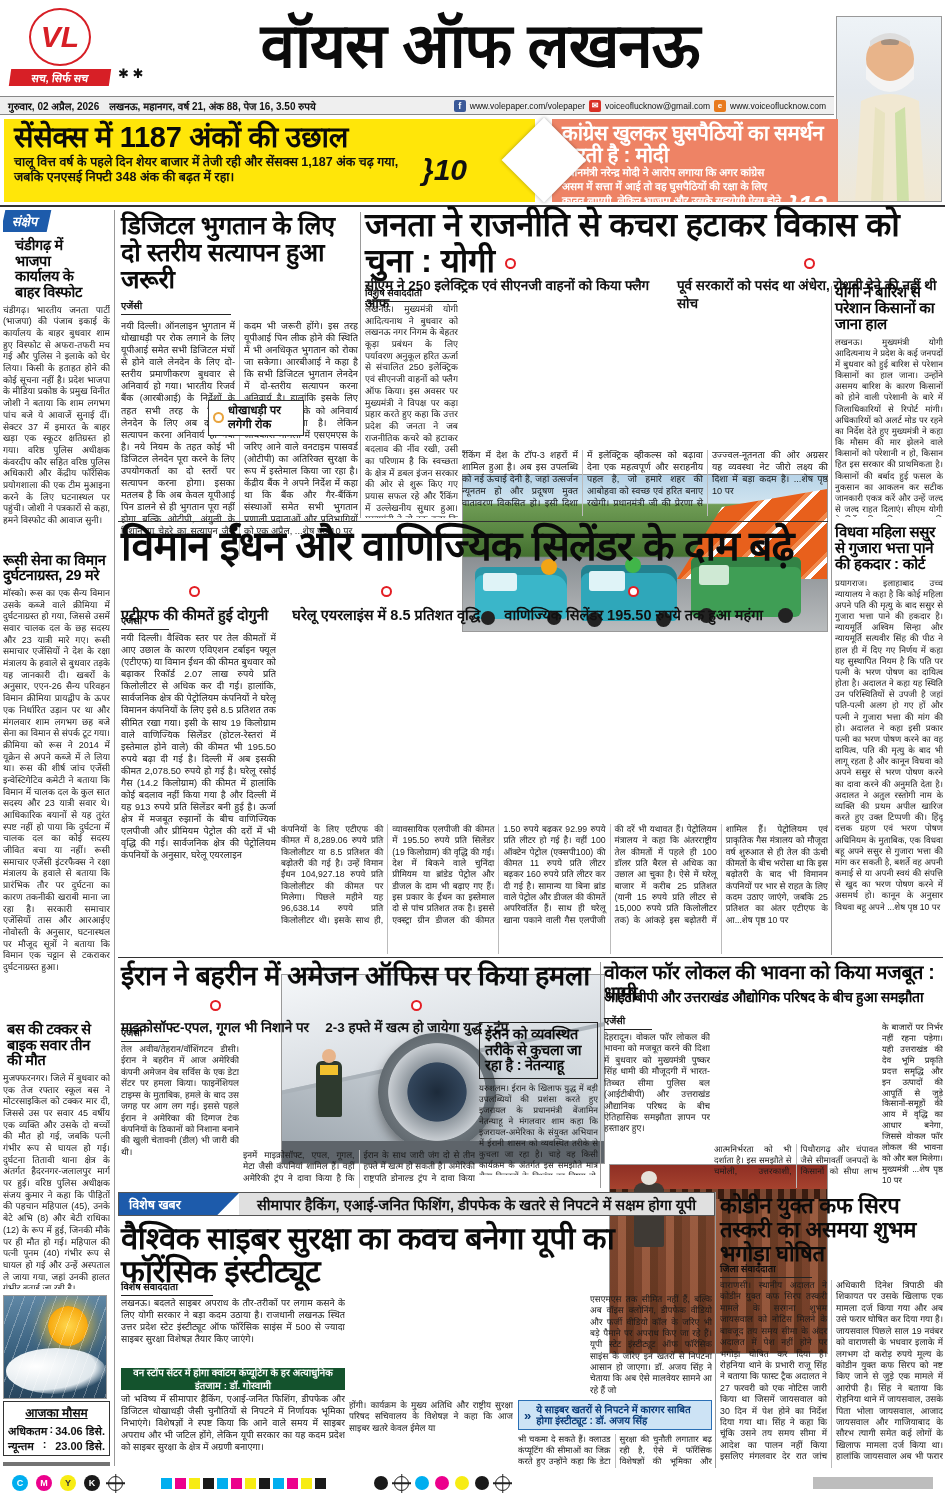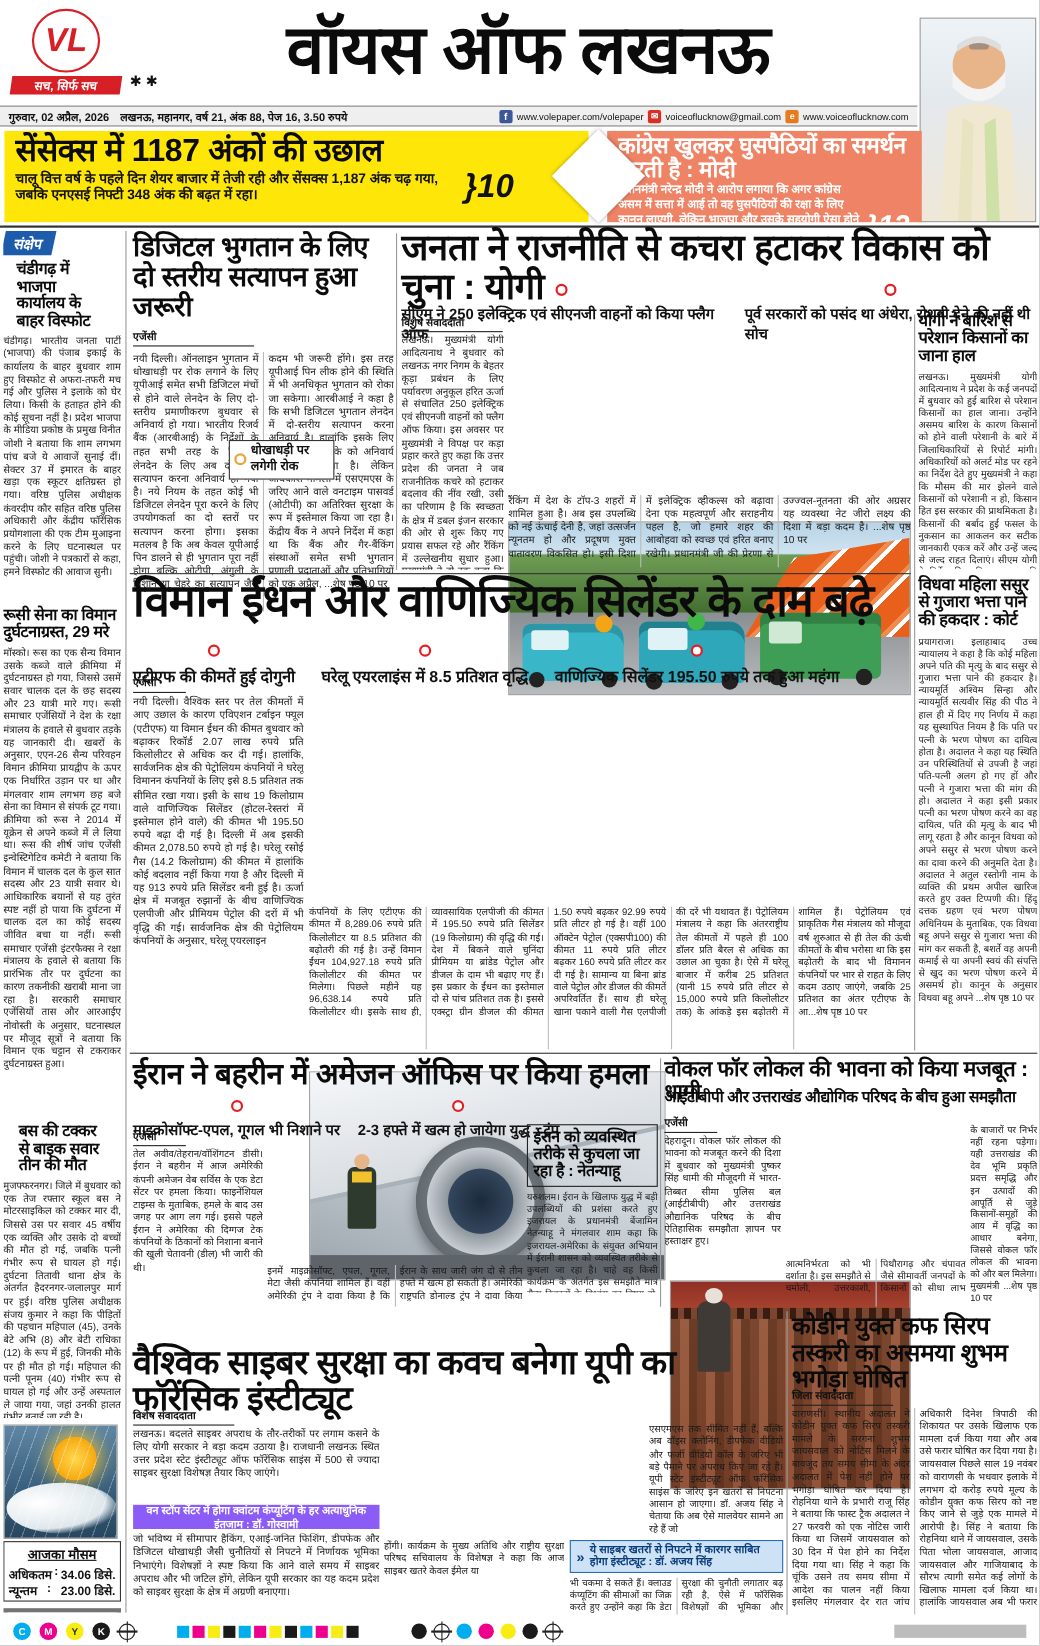--- a/index.html
+++ b/index.html
@@ -84,21 +84,21 @@
 
   <div class="abs" style="left:3px; top:210px; width:112px; height:1256px; overflow:hidden; border-right:1px solid #999; padding-right:4px;">
     <div style="background:#1d5bab;color:#fff;font-weight:bold;font-size:13px;padding:2px 10px;display:inline-block;transform:skewX(-12deg);margin-bottom:4px;">संक्षेप</div>
 
     <div class="hl" style="font-size:14.5px;margin:2px 12px 4px;">चंडीगढ़ में भाजपा कार्यालय के बाहर विस्फोट</div>
     <div class="jbody" style="height:242px;">चंडीगढ़। भारतीय जनता पार्टी (भाजपा) की पंजाब इकाई के कार्यालय के बाहर बुधवार शाम हुए विस्फोट से अफरा-तफरी मच गई और पुलिस ने इलाके को घेर लिया। किसी के हताहत होने की कोई सूचना नहीं है। प्रदेश भाजपा के मीडिया प्रकोष्ठ के प्रमुख विनीत जोशी ने बताया कि शाम लगभग पांच बजे ये आवाजें सुनाई दीं। सेक्टर 37 में इमारत के बाहर खड़ा एक स्कूटर क्षतिग्रस्त हो गया। वरिष्ठ पुलिस अधीक्षक कंवरदीप कौर सहित वरिष्ठ पुलिस अधिकारी और केंद्रीय फॉरेंसिक प्रयोगशाला की एक टीम मुआइना करने के लिए घटनास्थल पर पहुंची। जोशी ने पत्रकारों से कहा, हमने विस्फोट की आवाज सुनी।</div>
 
     <div class="hl" style="font-size:14.5px;margin:6px 0 4px;">रूसी सेना का विमान दुर्घटनाग्रस्त, 29 मरे</div>
     <div class="jbody" style="height:428px;">मॉस्को। रूस का एक सैन्य विमान उसके कब्जे वाले क्रीमिया में दुर्घटनाग्रस्त हो गया, जिससे उसमें सवार चालक दल के छह सदस्य और 23 यात्री मारे गए। रूसी समाचार एजेंसियों ने देश के रक्षा मंत्रालय के हवाले से बुधवार तड़के यह जानकारी दी। खबरों के अनुसार, एएन-26 सैन्य परिवहन विमान क्रीमिया प्रायद्वीप के ऊपर एक निर्धारित उड़ान पर था और मंगलवार शाम लगभग छह बजे सेना का विमान से संपर्क टूट गया। क्रीमिया को रूस ने 2014 में यूक्रेन से अपने कब्जे में ले लिया था। रूस की शीर्ष जांच एजेंसी इन्वेस्टिगेटिव कमेटी ने बताया कि विमान में चालक दल के कुल सात सदस्य और 23 यात्री सवार थे। आधिकारिक बयानों से यह तुरंत स्पष्ट नहीं हो पाया कि दुर्घटना में चालक दल का कोई सदस्य जीवित बचा या नहीं। रूसी समाचार एजेंसी इंटरफैक्स ने रक्षा मंत्रालय के हवाले से बताया कि प्रारंभिक तौर पर दुर्घटना का कारण तकनीकी खराबी माना जा रहा है। सरकारी समाचार एजेंसियों तास और आरआईए नोवोस्ती के अनुसार, घटनास्थल पर मौजूद सूत्रों ने बताया कि विमान एक चट्टान से टकराकर दुर्घटनाग्रस्त हुआ।</div>
 
-    <div class="hl" style="font-size:14.5px;margin:6px 14px 4px;">बस की टक्कर से बाइक सवार तीन की मौत</div>
+    <div class="hl" style="font-size:14.5px;margin:6px 4px 4px;">बस की टक्कर से बाइक सवार तीन की मौत</div>
     <div class="jbody" style="height:216px;">मुजफ्फरनगर। जिले में बुधवार को एक तेज रफ्तार स्कूल बस ने मोटरसाइकिल को टक्कर मार दी, जिससे उस पर सवार 45 वर्षीय एक व्यक्ति और उसके दो बच्चों की मौत हो गई, जबकि पत्नी गंभीर रूप से घायल हो गई। दुर्घटना तितावी थाना क्षेत्र के अंतर्गत हैदरनगर-जलालपुर मार्ग पर हुई। वरिष्ठ पुलिस अधीक्षक संजय कुमार ने कहा कि पीड़ितों की पहचान महिपाल (45), उनके बेटे अभि (8) और बेटी राधिका (12) के रूप में हुई, जिनकी मौके पर ही मौत हो गई। महिपाल की पत्नी पूनम (40) गंभीर रूप से घायल हो गई और उन्हें अस्पताल ले जाया गया, जहां उनकी हालत गंभीर बताई जा रही है।</div>
 
     
     <div class="photo" style="width:104px;height:104px;margin:6px 0 0;background:linear-gradient(180deg,#5f87a5 0%,#39607e 55%,#28465e 100%);">
       <div style="position:absolute;left:44px;top:10px;width:40px;height:40px;border-radius:50%;background:radial-gradient(circle,#ffd74d 0%,#f7a80e 70%);box-shadow:0 0 14px 6px rgba(255,200,40,0.6);"></div>
       <div style="position:absolute;left:2px;top:52px;width:100px;height:46px;background:radial-gradient(ellipse at 30% 40%,#fff 0%,#dfe7ec 60%,transparent 75%);border-radius:50%;"></div>
       <div style="position:absolute;inset:0;background:repeating-linear-gradient(110deg,transparent 0 9px,rgba(255,255,255,0.28) 9px 10px);"></div>
     </div>
 
     
@@ -246,25 +246,29 @@
 
   <div class="vline" style="left:600px; top:962px; height:226px;"></div>
   <div class="abs hl" style="left:604px; top:962px; width:339px; font-size:19.5px;">वोकल फॉर लोकल की भावना को किया मजबूत : धामी</div>
   <div class="abs hl" style="left:604px; top:990px; width:339px; font-size:14px;">आईटीबीपी और उत्तराखंड औद्योगिक परिषद के बीच हुआ समझौता</div>
   <div class="abs byline" style="left:604px; top:1014px; width:48px;">एजेंसी</div>
   <div class="abs jbody" style="left:604px; top:1032px; width:106px; height:156px; font-size:8.8px;">देहरादून। वोकल फॉर लोकल की भावना को मजबूत करने की दिशा में बुधवार को मुख्यमंत्री पुष्कर सिंह धामी की मौजूदगी में भारत-तिब्बत सीमा पुलिस बल (आईटीबीपी) और उत्तराखंड औद्यानिक परिषद के बीच ऐतिहासिक समझौता ज्ञापन पर हस्ताक्षर हुए।</div>
 
   <div class="abs jbody col2" style="left:714px; top:1144px; width:164px; height:44px; font-size:8.5px;">आत्मनिर्भरता को भी दर्शाता है। इस समझौते से चमोली, उत्तरकाशी, पिथौरागढ़ और चंपावत जैसे सीमावर्ती जनपदों के किसानों को सीधा लाभ मिलेगा। इससे न केवल स्थानीय उत्पादों को एक नया बाजार मिलेगा बल्कि सीमांत क्षेत्रों के किसानों को अपने उत्पाद बेचने के लिए दूर-दराज</div>
   <div class="abs jbody" style="left:882px; top:1022px; width:61px; height:166px; font-size:8.4px;">के बाजारों पर निर्भर नहीं रहना पड़ेगा। यही उत्तराखंड की देव भूमि प्रकृति प्रदत्त समृद्धि और इन उत्पादों की आपूर्ति से जुड़े किसानों-समूहों की आय में वृद्धि का आधार बनेगा, जिससे वोकल फॉर लोकल की भावना को और बल मिलेगा। मुख्यमंत्री ...शेष पृष्ठ 10 पर</div>
 
+  <div class="abs" style="left:118px; top:1192px; width:597px; height:24px; display:flex; align-items:stretch; border:1px solid #555;">
+    <div style="background:#1d5bab;color:#fff;font-weight:bold;font-size:12.5px;display:flex;align-items:center;padding:0 16px 0 10px;clip-path:polygon(0 0,100% 0,82% 100%,0 100%);width:120px;">विशेष खबर</div>
+    <div style="background:#e0e0e0;flex:1;display:flex;align-items:center;justify-content:center;font-weight:bold;font-size:14.5px;">सीमापार हैकिंग, एआई-जनित फिशिंग, डीपफेक के खतरे से निपटने में सक्षम होगा यूपी</div>
+  </div>
 
   <div class="abs hl" style="left:121px; top:1222px; width:592px; font-size:31px; letter-spacing:-0.5px;">वैश्विक साइबर सुरक्षा का कवच बनेगा यूपी का फॉरेंसिक इंस्टीट्यूट</div>
   <div class="abs byline" style="left:121px; top:1280px; width:92px;">विशेष संवाददाता</div>
   <div class="abs jbody" style="left:121px; top:1298px; width:224px; height:66px; font-size:9.2px;">लखनऊ। बदलते साइबर अपराध के तौर-तरीकों पर लगाम कसने के लिए योगी सरकार ने बड़ा कदम उठाया है। राजधानी लखनऊ स्थित उत्तर प्रदेश स्टेट इंस्टीट्यूट ऑफ फॉरेंसिक साइंस में 500 से ज्यादा साइबर सुरक्षा विशेषज्ञ तैयार किए जाएंगे।</div>
-  <div class="abs" style="left:121px; top:1368px; width:224px; height:22px; background:#8b5cf6; color:#fff; font-weight:bold; font-size:9.8px; display:flex; align-items:center; justify-content:center; padding:0 4px; text-align:center;">वन स्टॉप सेंटर में होगा क्वांटम कंप्यूटिंग के हर अत्याधुनिक इंतजाम : डॉ. गोस्वामी</div>
+  <div class="abs" style="left:121px; top:1368px; width:224px; height:22px; background:#14532d; color:#fff; font-weight:bold; font-size:9.8px; display:flex; align-items:center; justify-content:center; padding:0 4px; text-align:center;">वन स्टॉप सेंटर में होगा क्वांटम कंप्यूटिंग के हर अत्याधुनिक इंतजाम : डॉ. गोस्वामी</div>
   <div class="abs jbody" style="left:590px; top:1294px; width:122px; height:102px; font-size:8.7px;">एसएमएस तक सीमित नहीं हैं, बल्कि अब वॉइस क्लोनिंग, डीपफेक वीडियो और फर्जी वीडियो कॉल के जरिए भी बड़े पैमाने पर अपराध किए जा रहे हैं। यूपी स्टेट इंस्टीट्यूट ऑफ फॉरेंसिक साइंस के जरिए इन खतरों से निपटना आसान हो जाएगा। डॉ. अजय सिंह ने चेताया कि अब ऐसे मालवेयर सामने आ रहे हैं जो</div>
 
   <div class="abs jbody" style="left:121px; top:1394px; width:224px; height:74px; font-size:9.2px;">जो भविष्य में सीमापार हैकिंग, एआई-जनित फिशिंग, डीपफेक और डिजिटल धोखाधड़ी जैसी चुनौतियों से निपटने में निर्णायक भूमिका निभाएंगे। विशेषज्ञों ने स्पष्ट किया कि आने वाले समय में साइबर अपराध और भी जटिल होंगे, लेकिन यूपी सरकार का यह कदम प्रदेश को साइबर सुरक्षा के क्षेत्र में अग्रणी बनाएगा।</div>
 
   <div class="abs jbody" style="left:349px; top:1400px; width:164px; height:68px; font-size:8.7px;">होंगी। कार्यक्रम के मुख्य अतिथि और राष्ट्रीय सुरक्षा परिषद सचिवालय के विशेषज्ञ ने कहा कि आज साइबर खतरे केवल ईमेल या</div>
   <div class="abs" style="left:518px; top:1400px; width:194px; height:30px; background:#cde3f5; border:1px solid #2a6fb5; display:flex; align-items:center; gap:5px; padding:0 5px;">
     <span style="color:#0c3d7a;font-weight:900;font-size:13px;">»</span>
     <span style="color:#0c3d7a;font-weight:bold;font-size:10px;line-height:1.15;">ये साइबर खतरों से निपटने में कारगर साबित होगा इंस्टीट्यूट : डॉ. अजय सिंह</span>
   </div>
   <div class="abs jbody col2" style="left:518px; top:1434px; width:194px; height:34px; font-size:8.4px;">भी चकमा दे सकते हैं। क्लाउड कंप्यूटिंग की सीमाओं का जिक्र करते हुए उन्होंने कहा कि डेटा सुरक्षा की चुनौती लगातार बढ़ रही है, ऐसे में फॉरेंसिक विशेषज्ञों की भूमिका और महत्वपूर्ण हो जाती है।  ...शेष पृष्ठ 10 पर</div>

